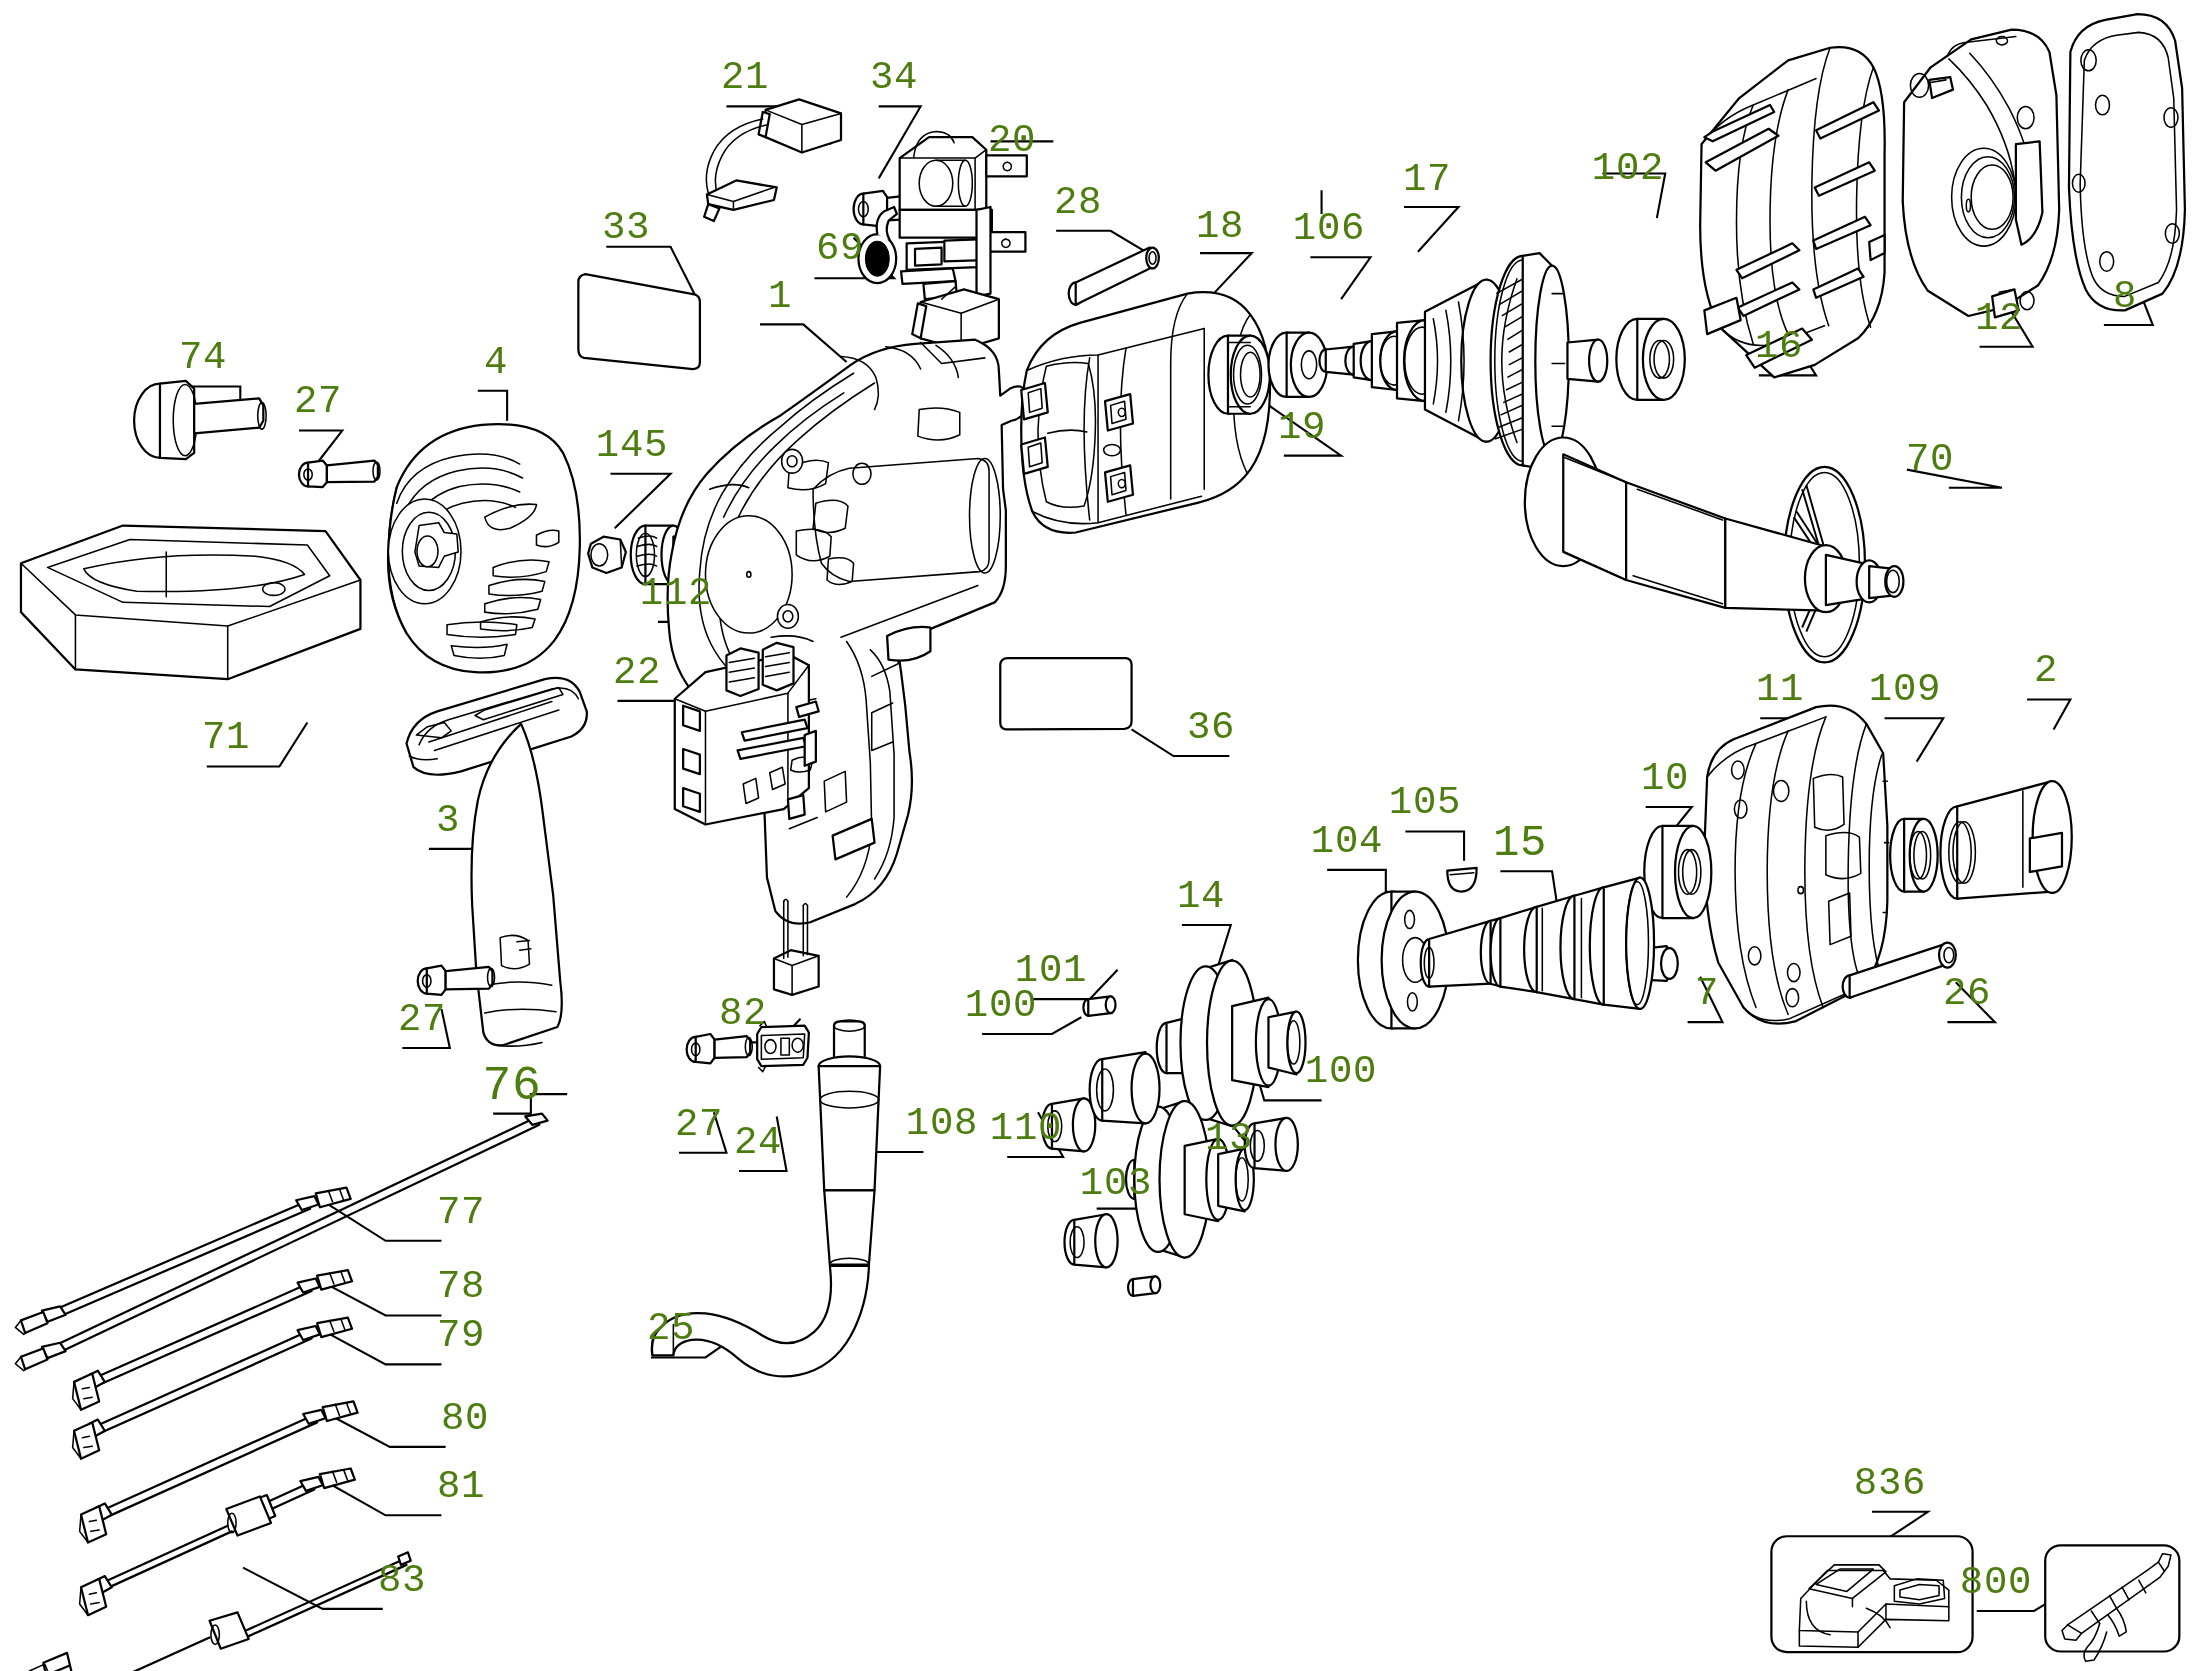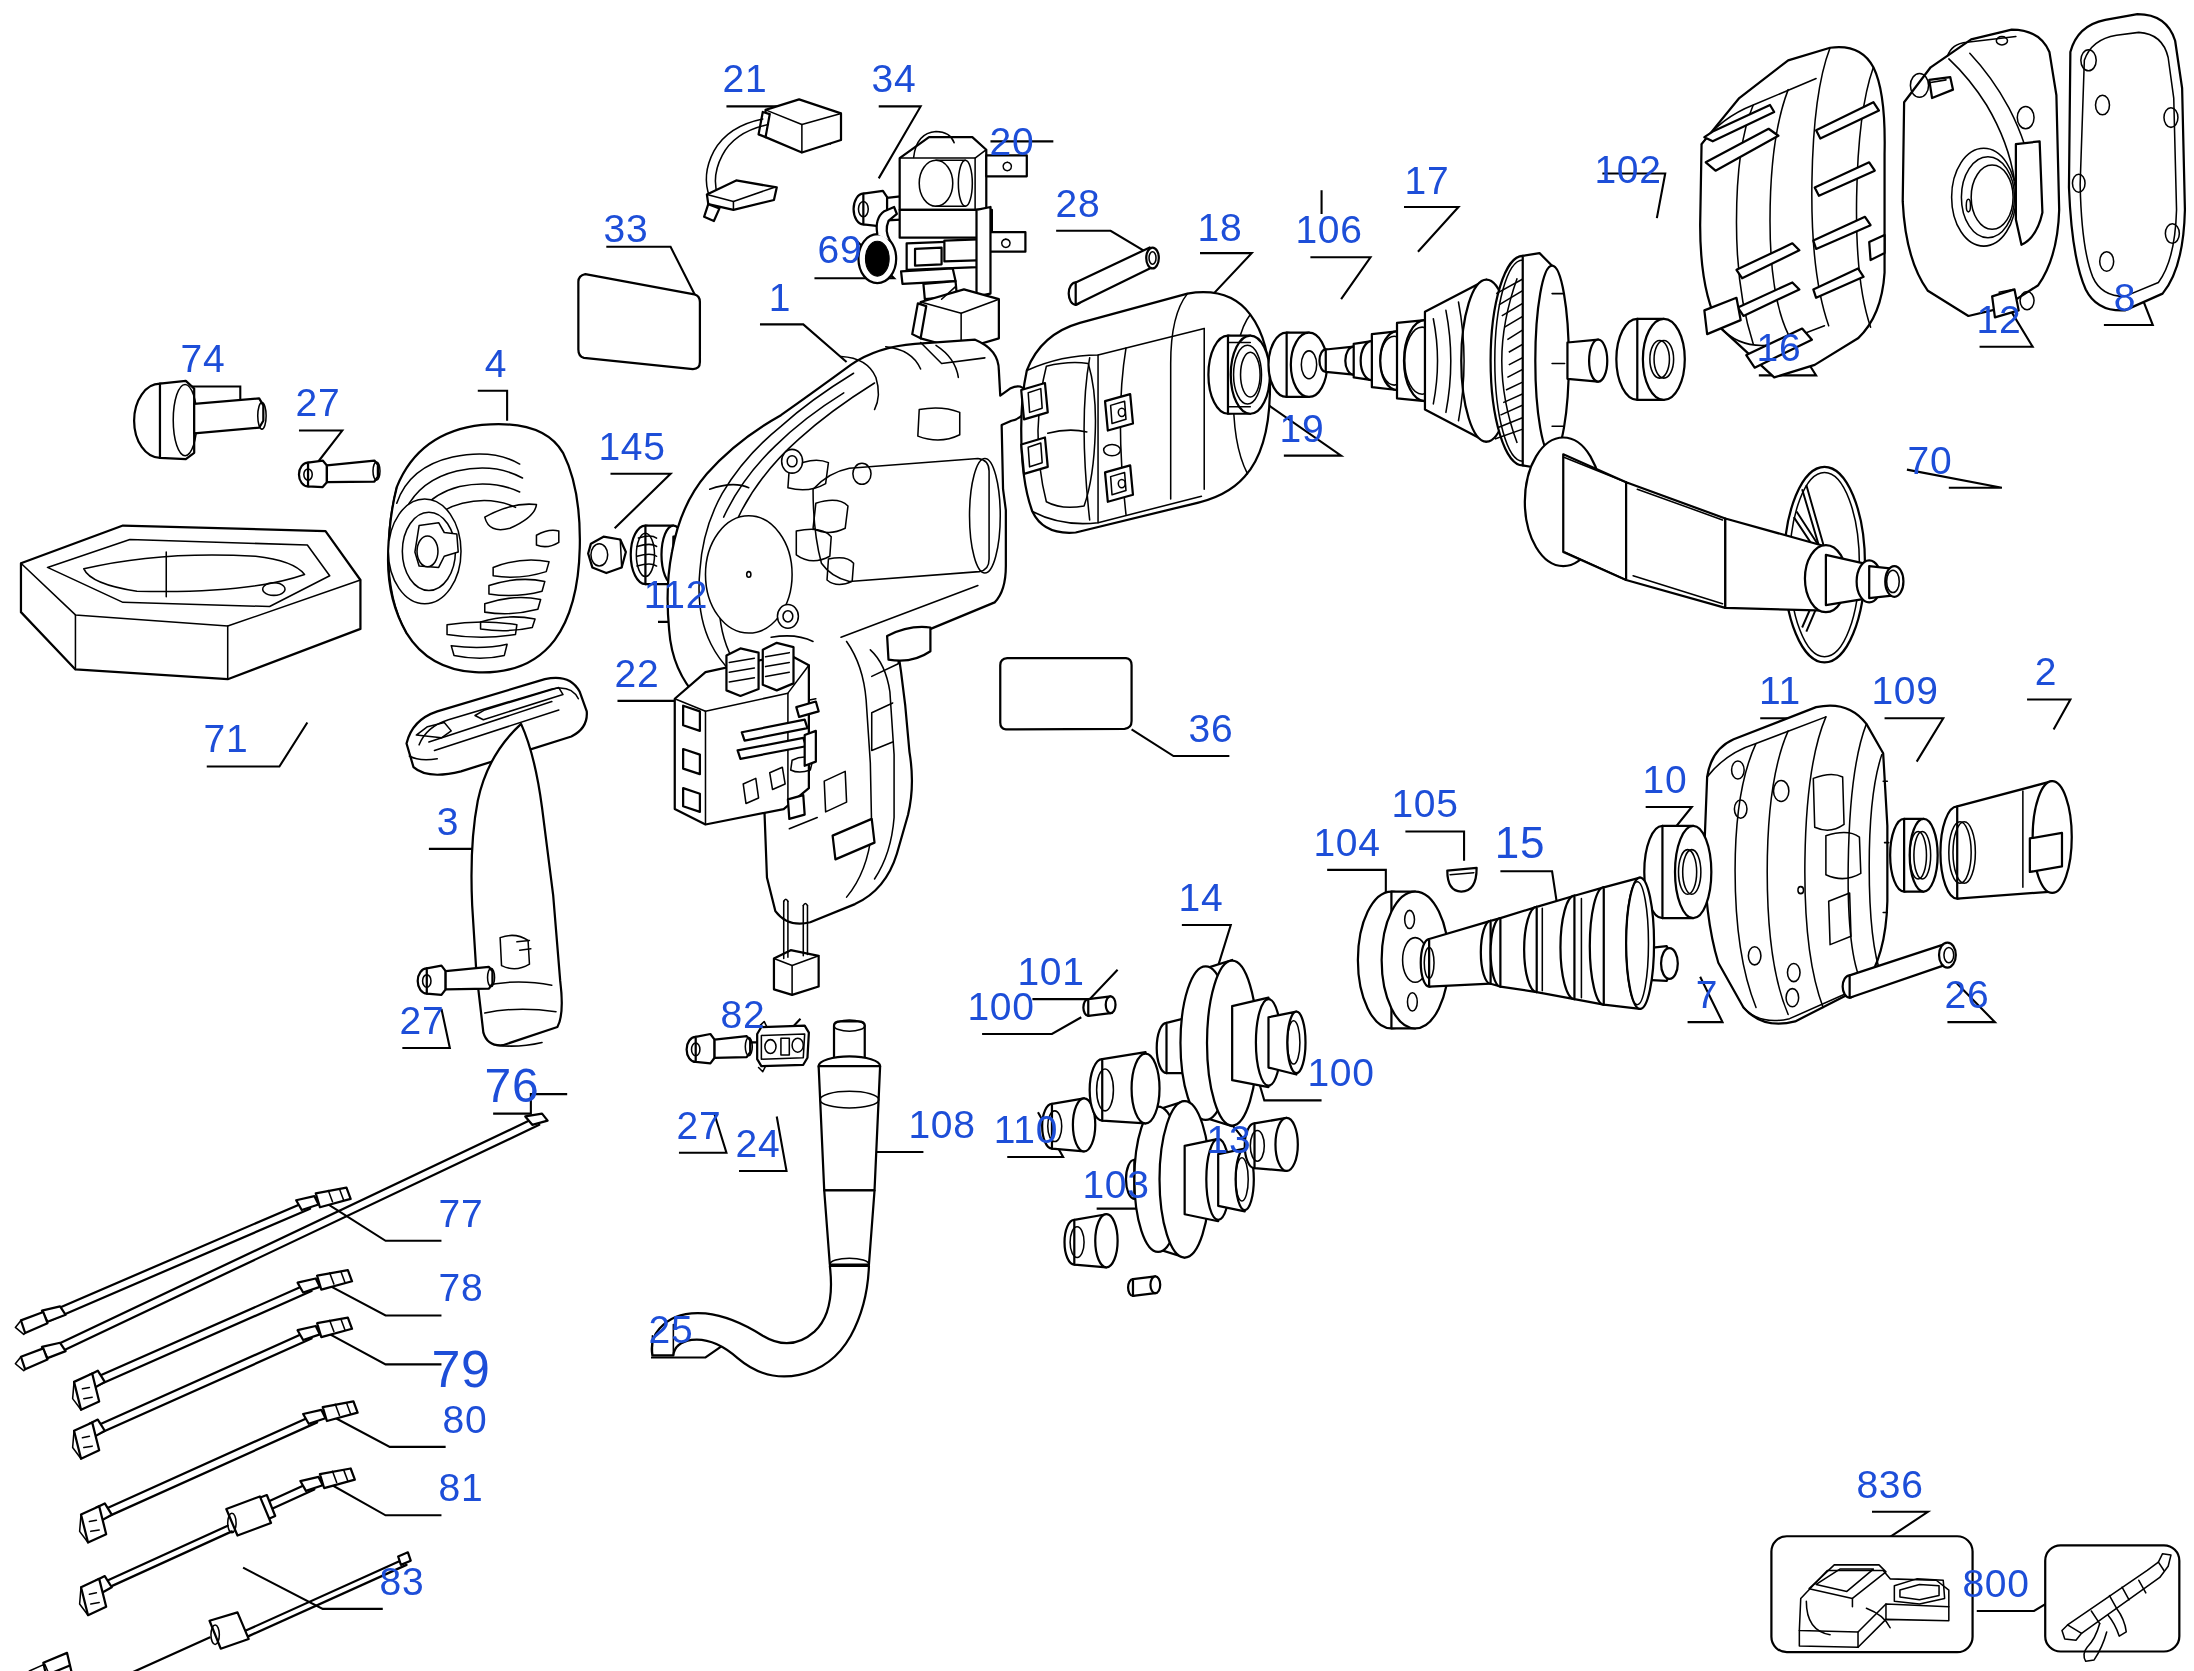--- a/index.html
+++ b/index.html
@@ -1,20 +1,20 @@
 <!DOCTYPE html>
 <html style="font-size:11.2px"><head>
 <meta charset="utf-8">
 <title>Exploded Parts Diagram</title>
 <style>
   html,body{margin:0;padding:0;background:#fff;}
   body{font-family:"Liberation Sans", sans-serif;}
   #sheet{position:relative;width:2194px;height:1672px;background:#fff;overflow:hidden;}
   #art{position:absolute;inset:0;}
-  .cal{position:absolute;font-family:Liberation Sans, sans-serif;color:#1d4ed8;
+  .cal{position:absolute;font-family:Liberation Mono, monospace;color:#4d7c0f;
        white-space:nowrap;line-height:1;letter-spacing:0.7px;}
   svg{display:block;}
 </style>
 </head>
 <body>
 
 <div id="sheet" style="background: rgb(255, 255, 255);">
 
   <svg id="art" width="2194" height="1672" viewBox="0 0 3141 2393">
     <defs>
@@ -913,21 +913,21 @@
       <div class="cal" style="left: 1341px; top: 1072px; font-size: 39px; transform: translate(-50%, -50%);">100</div>
       <div class="cal" style="left: 1116px; top: 1184px; font-size: 39px; transform: translate(-50%, -50%);">103</div>
       <div class="cal" style="left: 422px; top: 1020px; font-size: 39px; transform: translate(-50%, -50%);">27</div>
       <div class="cal" style="left: 699px; top: 1125px; font-size: 39px; transform: translate(-50%, -50%);">27</div>
       <div class="cal" style="left: 758px; top: 1143px; font-size: 39px; transform: translate(-50%, -50%);">24</div>
       <div class="cal" style="left: 942px; top: 1124px; font-size: 39px; transform: translate(-50%, -50%);">108</div>
       <div class="cal" style="left: 671px; top: 1329px; font-size: 39px; transform: translate(-50%, -50%);">25</div>
       <div class="cal" style="left: 512px; top: 1086px; font-size: 48px; transform: translate(-50%, -50%);">76</div>
       <div class="cal" style="left: 461px; top: 1213px; font-size: 39px; transform: translate(-50%, -50%);">77</div>
       <div class="cal" style="left: 461px; top: 1287px; font-size: 39px; transform: translate(-50%, -50%);">78</div>
-      <div class="cal" style="left: 461px; top: 1336px; font-size: 52px; transform: translate(-50%, -50%); margin-top: 33px;">79</div>
+      <div class="cal" style="left: 461px; top: 1336px; font-size: 39px; transform: translate(-50%, -50%);">79</div>
       <div class="cal" style="left: 465px; top: 1419px; font-size: 39px; transform: translate(-50%, -50%);">80</div>
       <div class="cal" style="left: 461px; top: 1487px; font-size: 39px; transform: translate(-50%, -50%);">81</div>
       <div class="cal" style="left: 402px; top: 1581px; font-size: 39px; transform: translate(-50%, -50%);">83</div>
       <div class="cal" style="left: 1890px; top: 1484px; font-size: 39px; transform: translate(-50%, -50%);">836</div>
       <div class="cal" style="left: 1996px; top: 1583px; font-size: 39px; transform: translate(-50%, -50%);">800</div>
     </div>
 
 </div>
 
 

